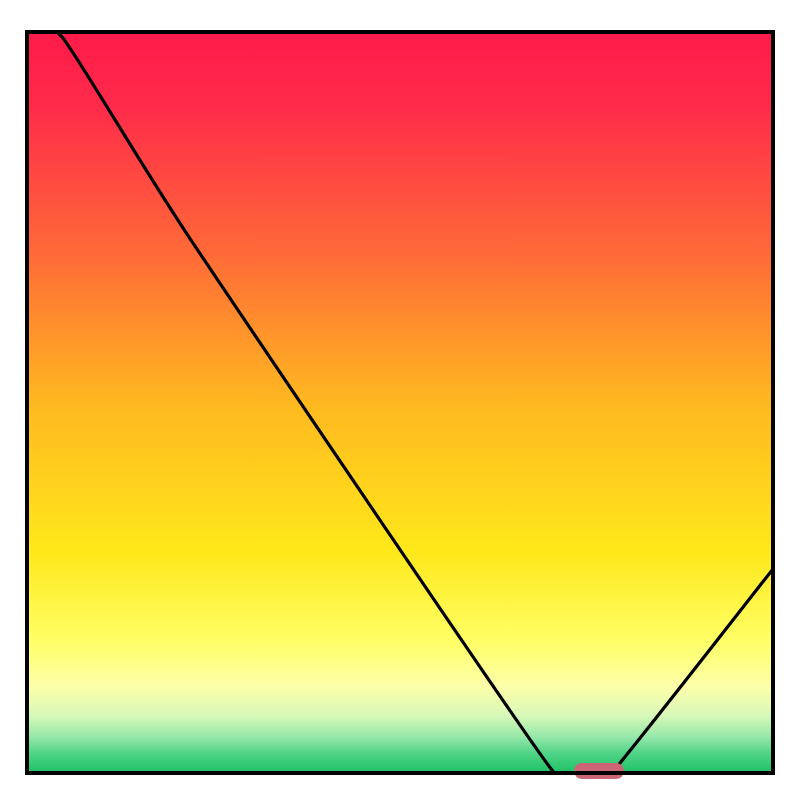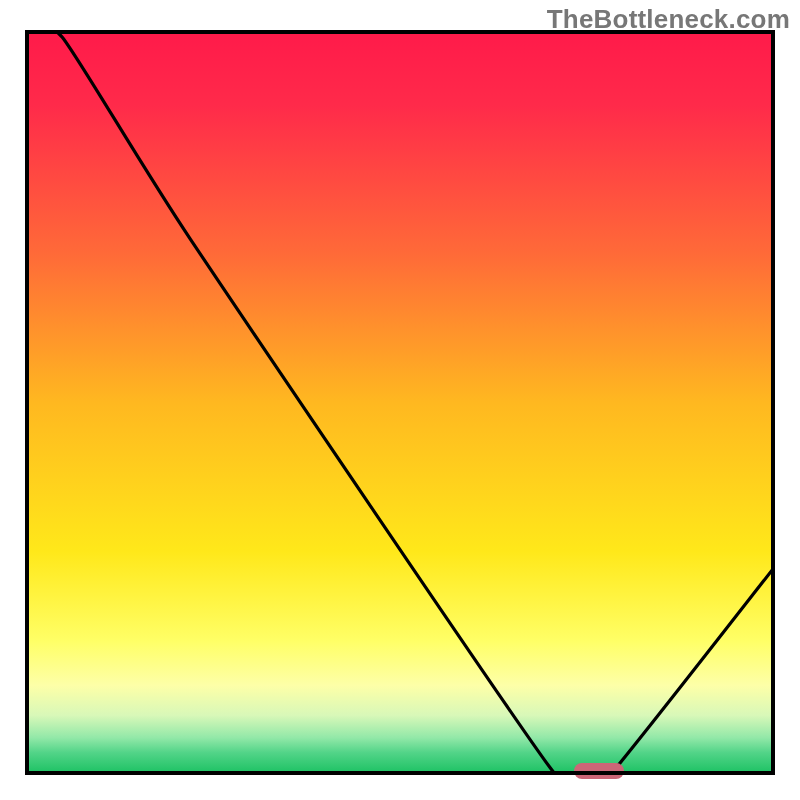--- a/index.html
+++ b/index.html
@@ -67,21 +67,20 @@
     background: #cc6677;
     border-radius: 8px;
     z-index: 2;
     transform: translate(-50%, -50%);
   }
 </style>
 </head>
 <body>
 
 <div class="chart-container">
-  <div class="watermark">TheBottleneck.com</div>
 
   <div class="plot-area">
     <svg class="gradient-fill" viewBox="0 0 750 745" preserveAspectRatio="none">
       <defs>
         <linearGradient id="bg-grad" x1="0" y1="0" x2="0" y2="1">
             <stop offset="0%" stop-color="#ff1a4a"></stop>
             <stop offset="10%" stop-color="#ff2a4a"></stop>
             <stop offset="30%" stop-color="#ff6a38"></stop>
             <stop offset="50%" stop-color="#ffb820"></stop>
             <stop offset="70%" stop-color="#ffe81a"></stop>

